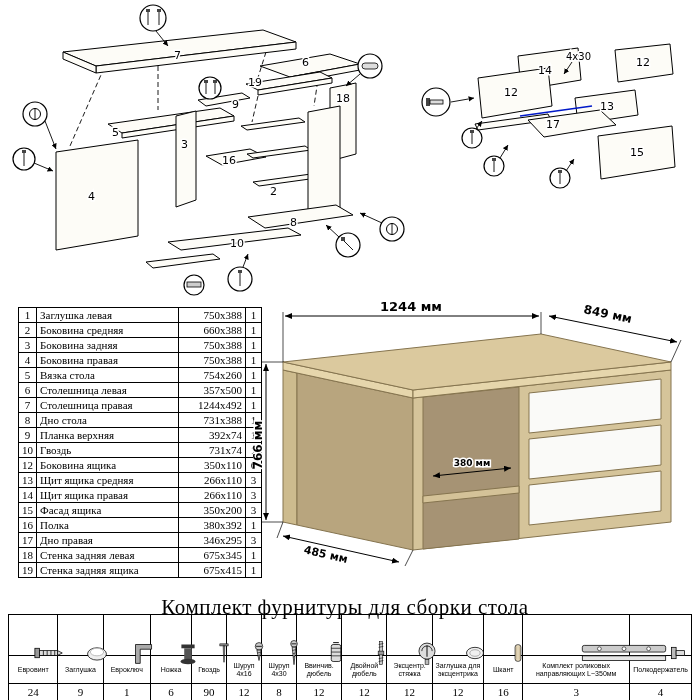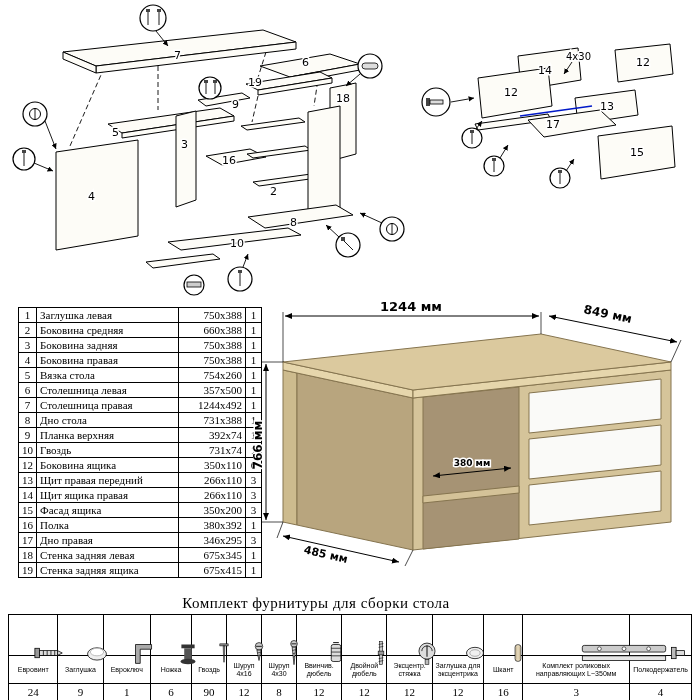--- a/index.html
+++ b/index.html
@@ -15,21 +15,21 @@
   .desk polygon{stroke:#85744f;stroke-width:1;}
   .desk line.dim{stroke:#000;stroke-width:1;}
   .desk line.ext{stroke:#000;stroke-width:0.7;}
   .parts-table{position:absolute;left:18px;top:307px;border-collapse:collapse;font-size:11px;}
   .parts-table td{border:1px solid #000;height:14px;line-height:13px;padding:0 3px;white-space:nowrap;}
   .parts-table .c-num{width:15px;text-align:center;padding:0 1px;}
   .parts-table .c-name{width:135px;text-align:left;}
   .parts-table .c-size{width:60px;text-align:right;}
   .parts-table .c-qty{width:13px;text-align:center;padding:0 1px;}
   .hw-caption{position:absolute;left:0;top:595px;width:632px;text-align:center;
-              font-size:15px;letter-spacing:0.5px;}
+              font-size:21px;letter-spacing:0.5px;padding-left:29px;}
   .hw-table{position:absolute;left:8px;top:614px;width:684px;border-collapse:collapse;table-layout:fixed;padding-left:16px;}
   .hw-table td{border:1px solid #000;text-align:center;vertical-align:middle;overflow:hidden;}
   .hw-table .r-icon td{height:38px;}
   .hw-table .r-name td{height:25px;font-size:7px;line-height:1.1;padding:1px;
                        font-family:"Liberation Sans",sans-serif;}
   .hw-table .r-qty td{height:14px;font-size:11px;}
 </style>
 </head>
 <body>
 
@@ -299,21 +299,21 @@
           <td class="c-qty">1</td>
         </tr>
       <tr>
           <td class="c-num">12</td>
           <td class="c-name">Боковина ящика</td>
           <td class="c-size">350x110</td>
           <td class="c-qty">6</td>
         </tr>
       <tr>
           <td class="c-num">13</td>
-          <td class="c-name">Щит правая передний</td>
+          <td class="c-name">Щит ящика средняя</td>
           <td class="c-size">266x110</td>
           <td class="c-qty">3</td>
         </tr>
       <tr>
           <td class="c-num">14</td>
           <td class="c-name">Щит ящика правая</td>
           <td class="c-size">266x110</td>
           <td class="c-qty">3</td>
         </tr>
       <tr>

